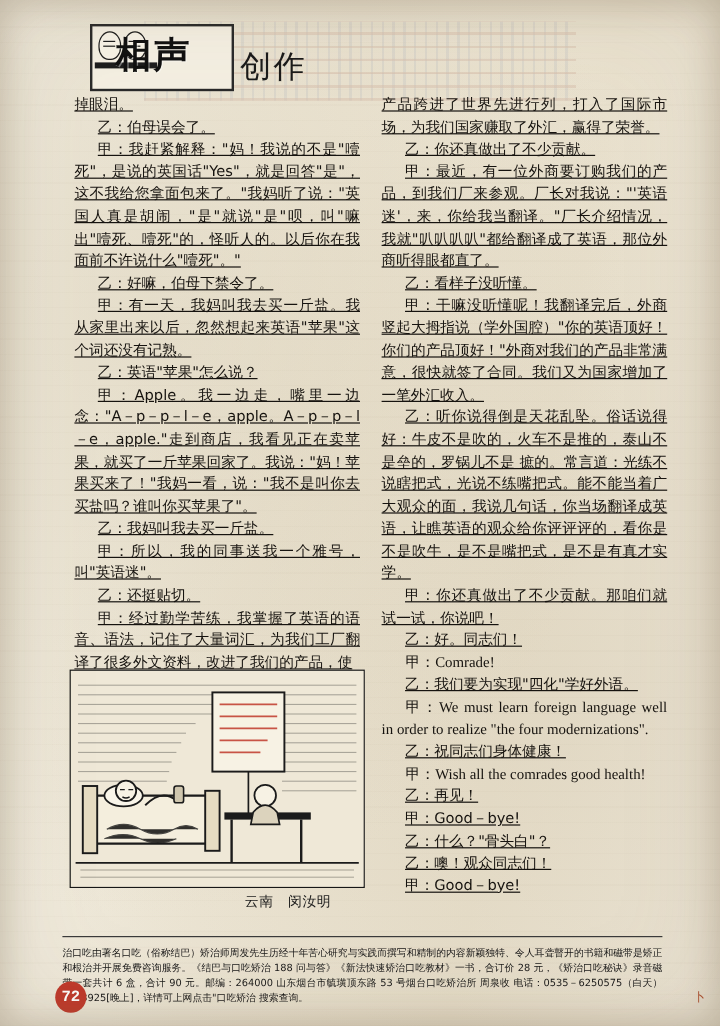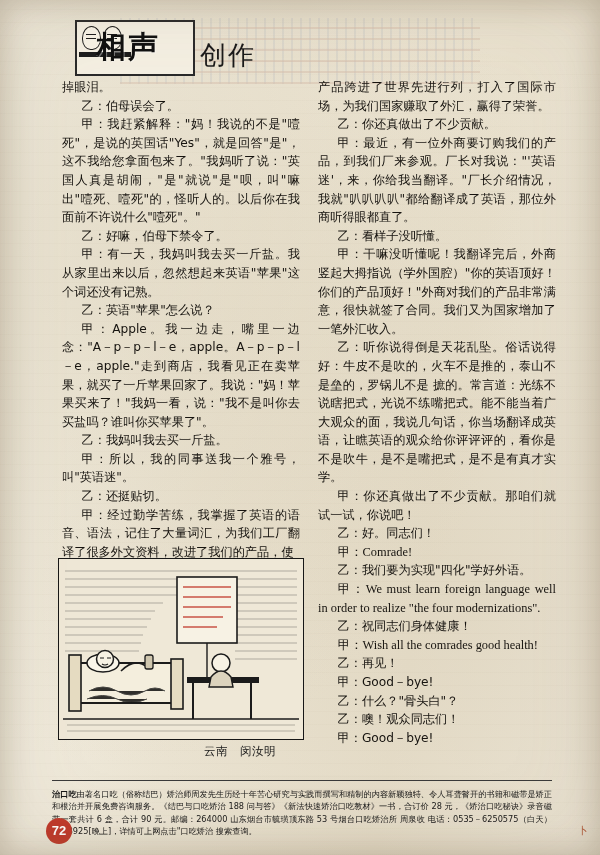--- a/index.html
+++ b/index.html
@@ -127,20 +127,21 @@
 
   .col p {
     margin: 0 0 0 0;
     text-indent: 0;
   }
   .col p.ind { text-indent: 1.6em; }
   .cjk {
     font-family: "DejaVu Sans", sans-serif;
     font-size: 12.2px;
     line-height: 18.6px;
+    text-decoration: underline;
   }
   .latin {
     font-family: "Liberation Serif", serif;
     font-size: 12.4px;
   }
 
   
   .illus-wrap {
     position: absolute;
     left: 58px;
@@ -193,31 +194,31 @@
     width: 500px; height: 1px;
     background: #3a3a3a;
   }
   .foot-text {
     font-family: "DejaVu Sans", sans-serif;
     font-size: 8.2px;
     line-height: 12.4px;
     color: #171717;
     text-align: justify;
   }
-  .foot-text b { font-weight: bold; }
+  .foot-text b { font-weight: normal; }
 
   .page-num {
     position: absolute;
     left: 46px;
     top: 818px;
     width: 26px; height: 26px;
     border-radius: 50%;
     background: #c0392b;
     color: #fff;
-    font-family: Liberation Sans, sans-serif;
+    font-family: Liberation Mono, monospace;
     font-size: 13px;
     line-height: 26px;
     text-align: center;
     font-weight: bold;
   }
   .corner-mark {
     position: absolute;
     right: 12px;
     top: 824px;
     font-family: "DejaVu Sans", sans-serif;

